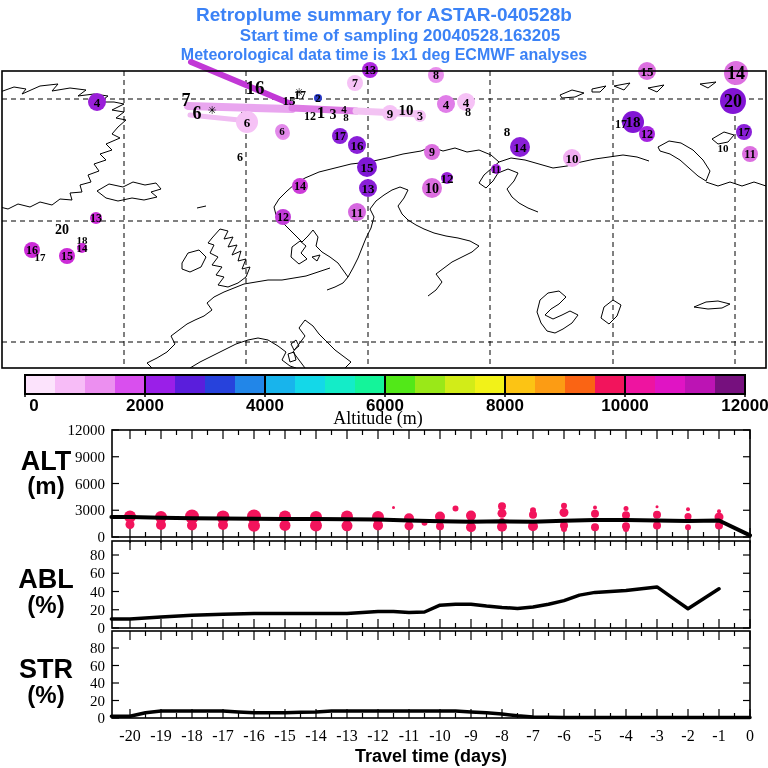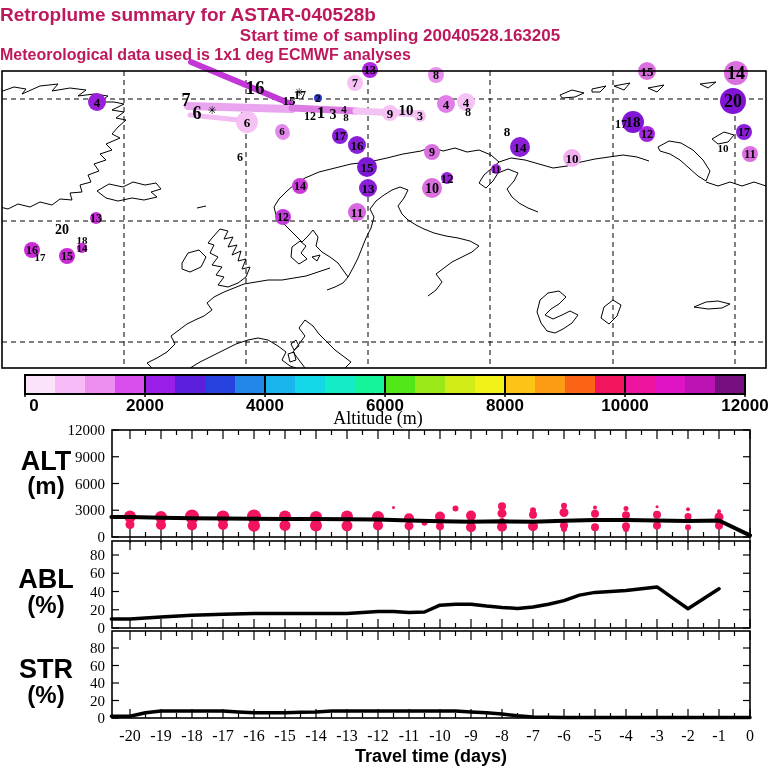--- a/index.html
+++ b/index.html
@@ -1,31 +1,31 @@
 <!DOCTYPE html>
 <html><head>
 <meta charset="utf-8">
 <style>
   html,body{margin:0;padding:0;background:#fff;width:768px;height:768px;overflow:hidden;}
   .page{position:relative;width:768px;height:768px;font-family:"Liberation Sans",sans-serif;}
-  .hdr{position:absolute;left:0;width:768px;font-weight:bold;color:#be185d;}
+  .hdr{position:absolute;left:0;width:768px;text-align:center;font-weight:bold;color:#3b82f6;}
   .hdr1{top:4px;font-size:19px;}
   .hdr2{top:26px;font-size:17px;display:flex;justify-content:center;padding-left:16px;}
   .hdr3{top:46px;font-size:16px;}
   svg text{user-select:none;}
 </style>
 </head>
 <body>
 
 <div class="page">
   <div class="hdr hdr1">Retroplume summary for ASTAR-040528b</div>
   <div class="hdr hdr2">
     <span>Start time of sampling 20040528.163205</span>
   </div>
-  <div class="hdr hdr3">Meteorological data used is 1x1 deg ECMWF analyses</div>
+  <div class="hdr hdr3">Meteorological data time is 1x1 deg ECMWF analyses</div>
   <svg width="768" height="768" viewBox="0 0 768 768" style="position:absolute;left:0;top:0;">
       <defs>
         <clipPath id="mapclip">
           <rect x="2" y="71" width="764" height="297"></rect>
         </clipPath>
       </defs>
       <g clip-path="url(#mapclip)">
         <line x1="124" y1="71" x2="124" y2="368" stroke="#000" stroke-width="1" stroke-dasharray="5 4"></line>
         <line x1="246" y1="71" x2="246" y2="368" stroke="#000" stroke-width="1" stroke-dasharray="5 4"></line>
         <line x1="368" y1="71" x2="368" y2="368" stroke="#000" stroke-width="1" stroke-dasharray="5 4"></line>

